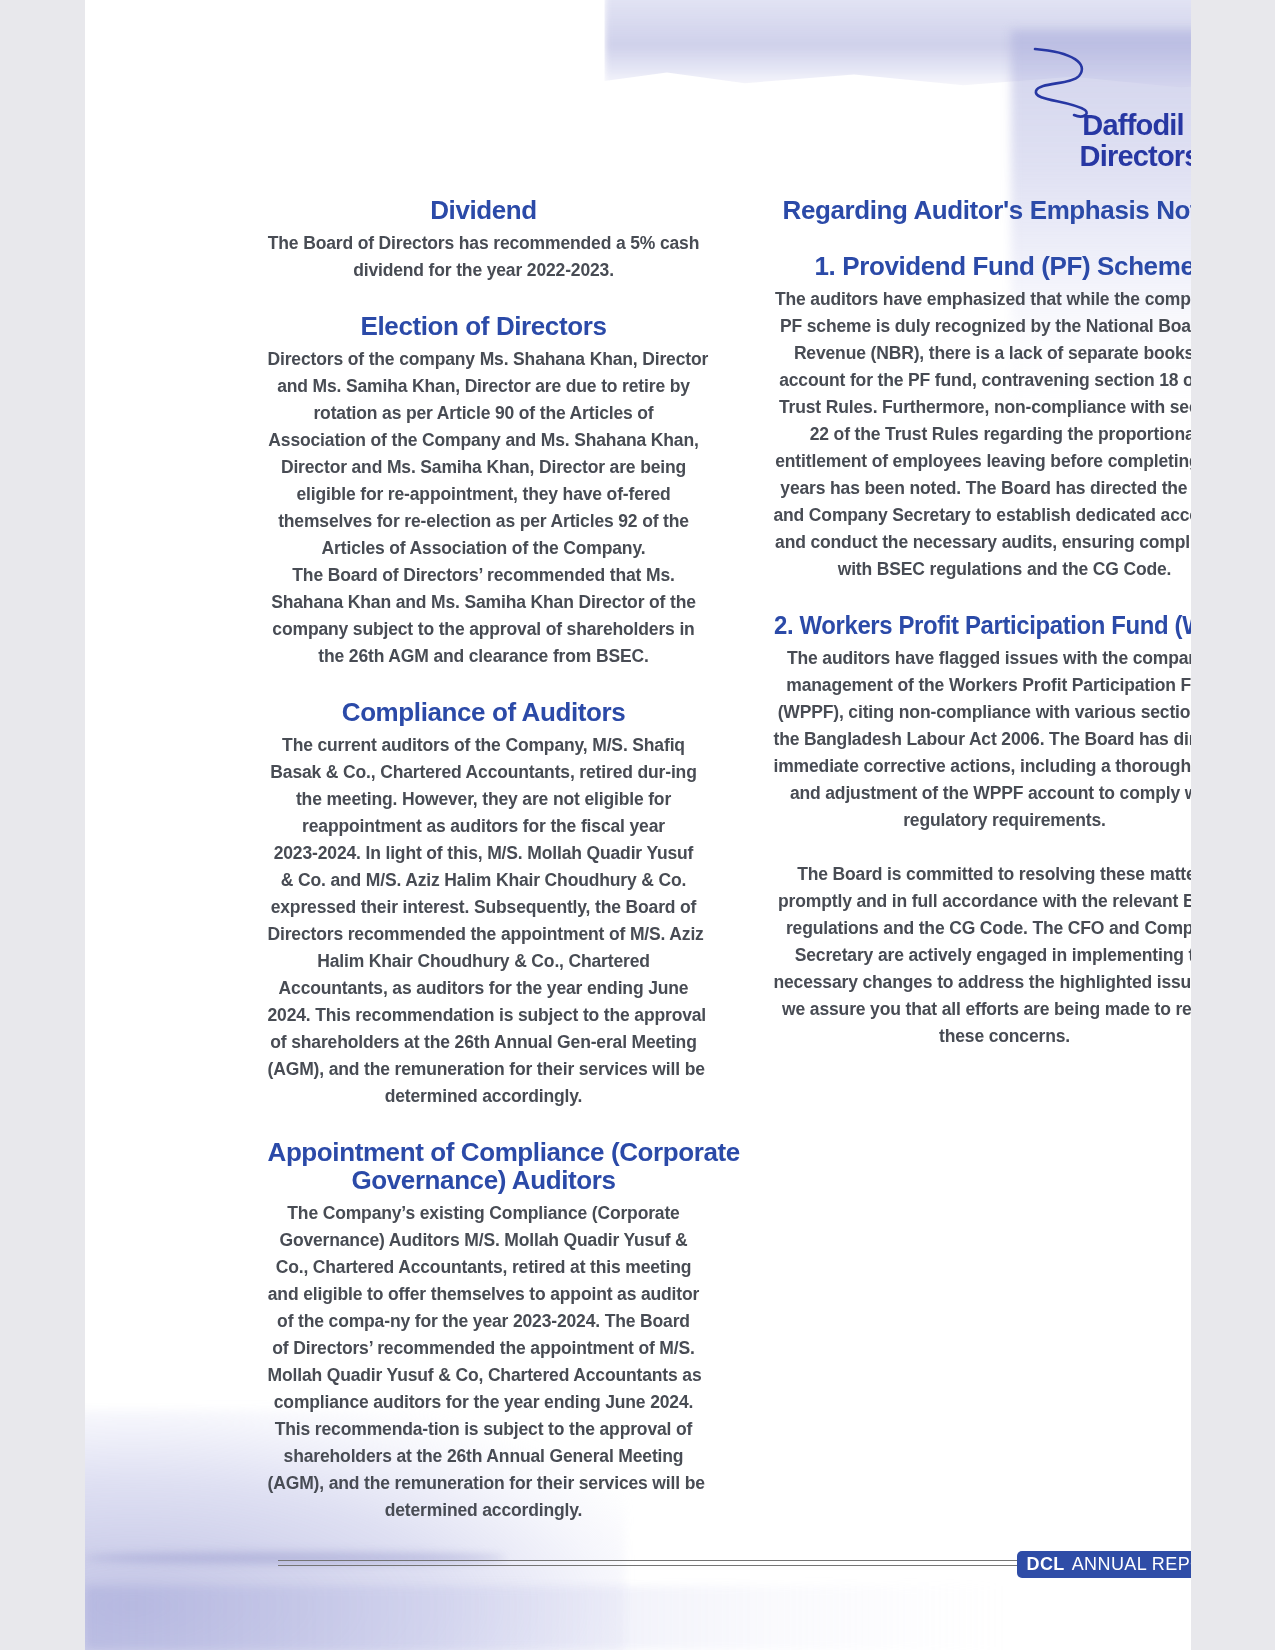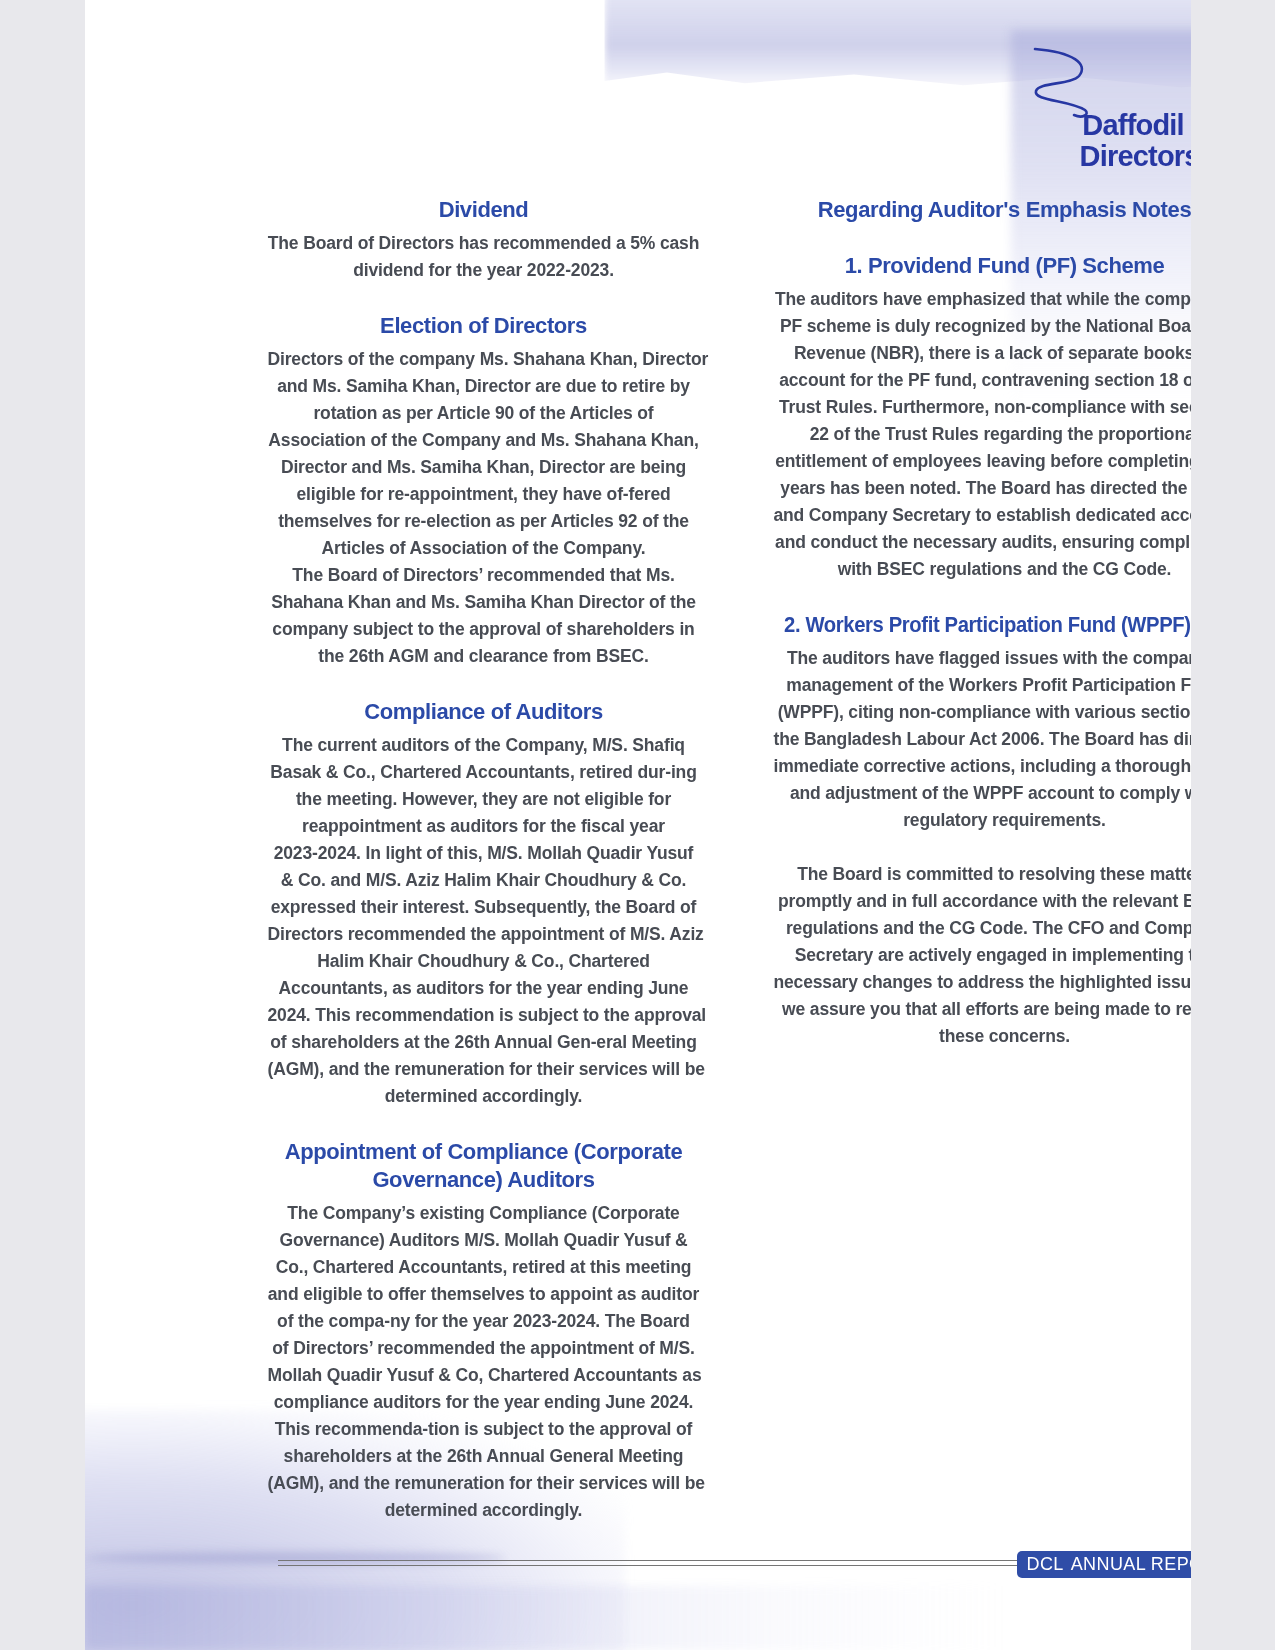--- a/index.html
+++ b/index.html
@@ -66,21 +66,21 @@
   .logo .l2{margin-left:13px;}
   .logo-squiggle{position:absolute;left:940px;top:44px;width:72px;height:78px;}
   
   .col{position:absolute;top:196px;}
   .col-left{left:183px;width:432px;}
   .col-right{left:689px;width:462px;}
   .section{margin:0 0 28px 0;}
   .heading{
     margin:0 0 6px 0;
     color:#2b4aa8;
-    font-size:22px;font-weight:700;line-height:28px;
+    font-size:26px;font-weight:700;line-height:28px;
     letter-spacing:-0.4px;
     white-space:pre;
   }
   .squeeze{display:inline-block;transform:scaleX(.92);transform-origin:0 50%;}
   .para{
     margin:0;
     color:#484c54;
     font-size:17.5px;font-weight:700;line-height:27px;
     letter-spacing:-0.15px;
     white-space:pre;
@@ -90,21 +90,21 @@
   .footer-rule{
     position:absolute;left:193px;top:1560px;width:741px;height:4px;
     border-top:1.5px solid #757575;border-bottom:1.5px solid #757575;
   }
   .footer-badge{
     position:absolute;left:932px;top:1551px;height:27px;
     background:#2f4da7;border-radius:5px;
     display:flex;align-items:center;padding:0 10px;
     color:#ffffff;font-size:18px;letter-spacing:.4px;white-space:pre;
   }
-  .footer-badge .dcl{font-weight:400;margin-right:7px;}
+  .footer-badge .dcl{font-weight:700;margin-right:7px;}
   .footer-badge .rest{font-weight:500;}
   .footer-page{
     position:absolute;left:1133px;top:1543px;
     color:#9e9ea2;font-size:30px;font-weight:700;
   }
 </style>
 </head>
 <body>
 
 <div class="page">

